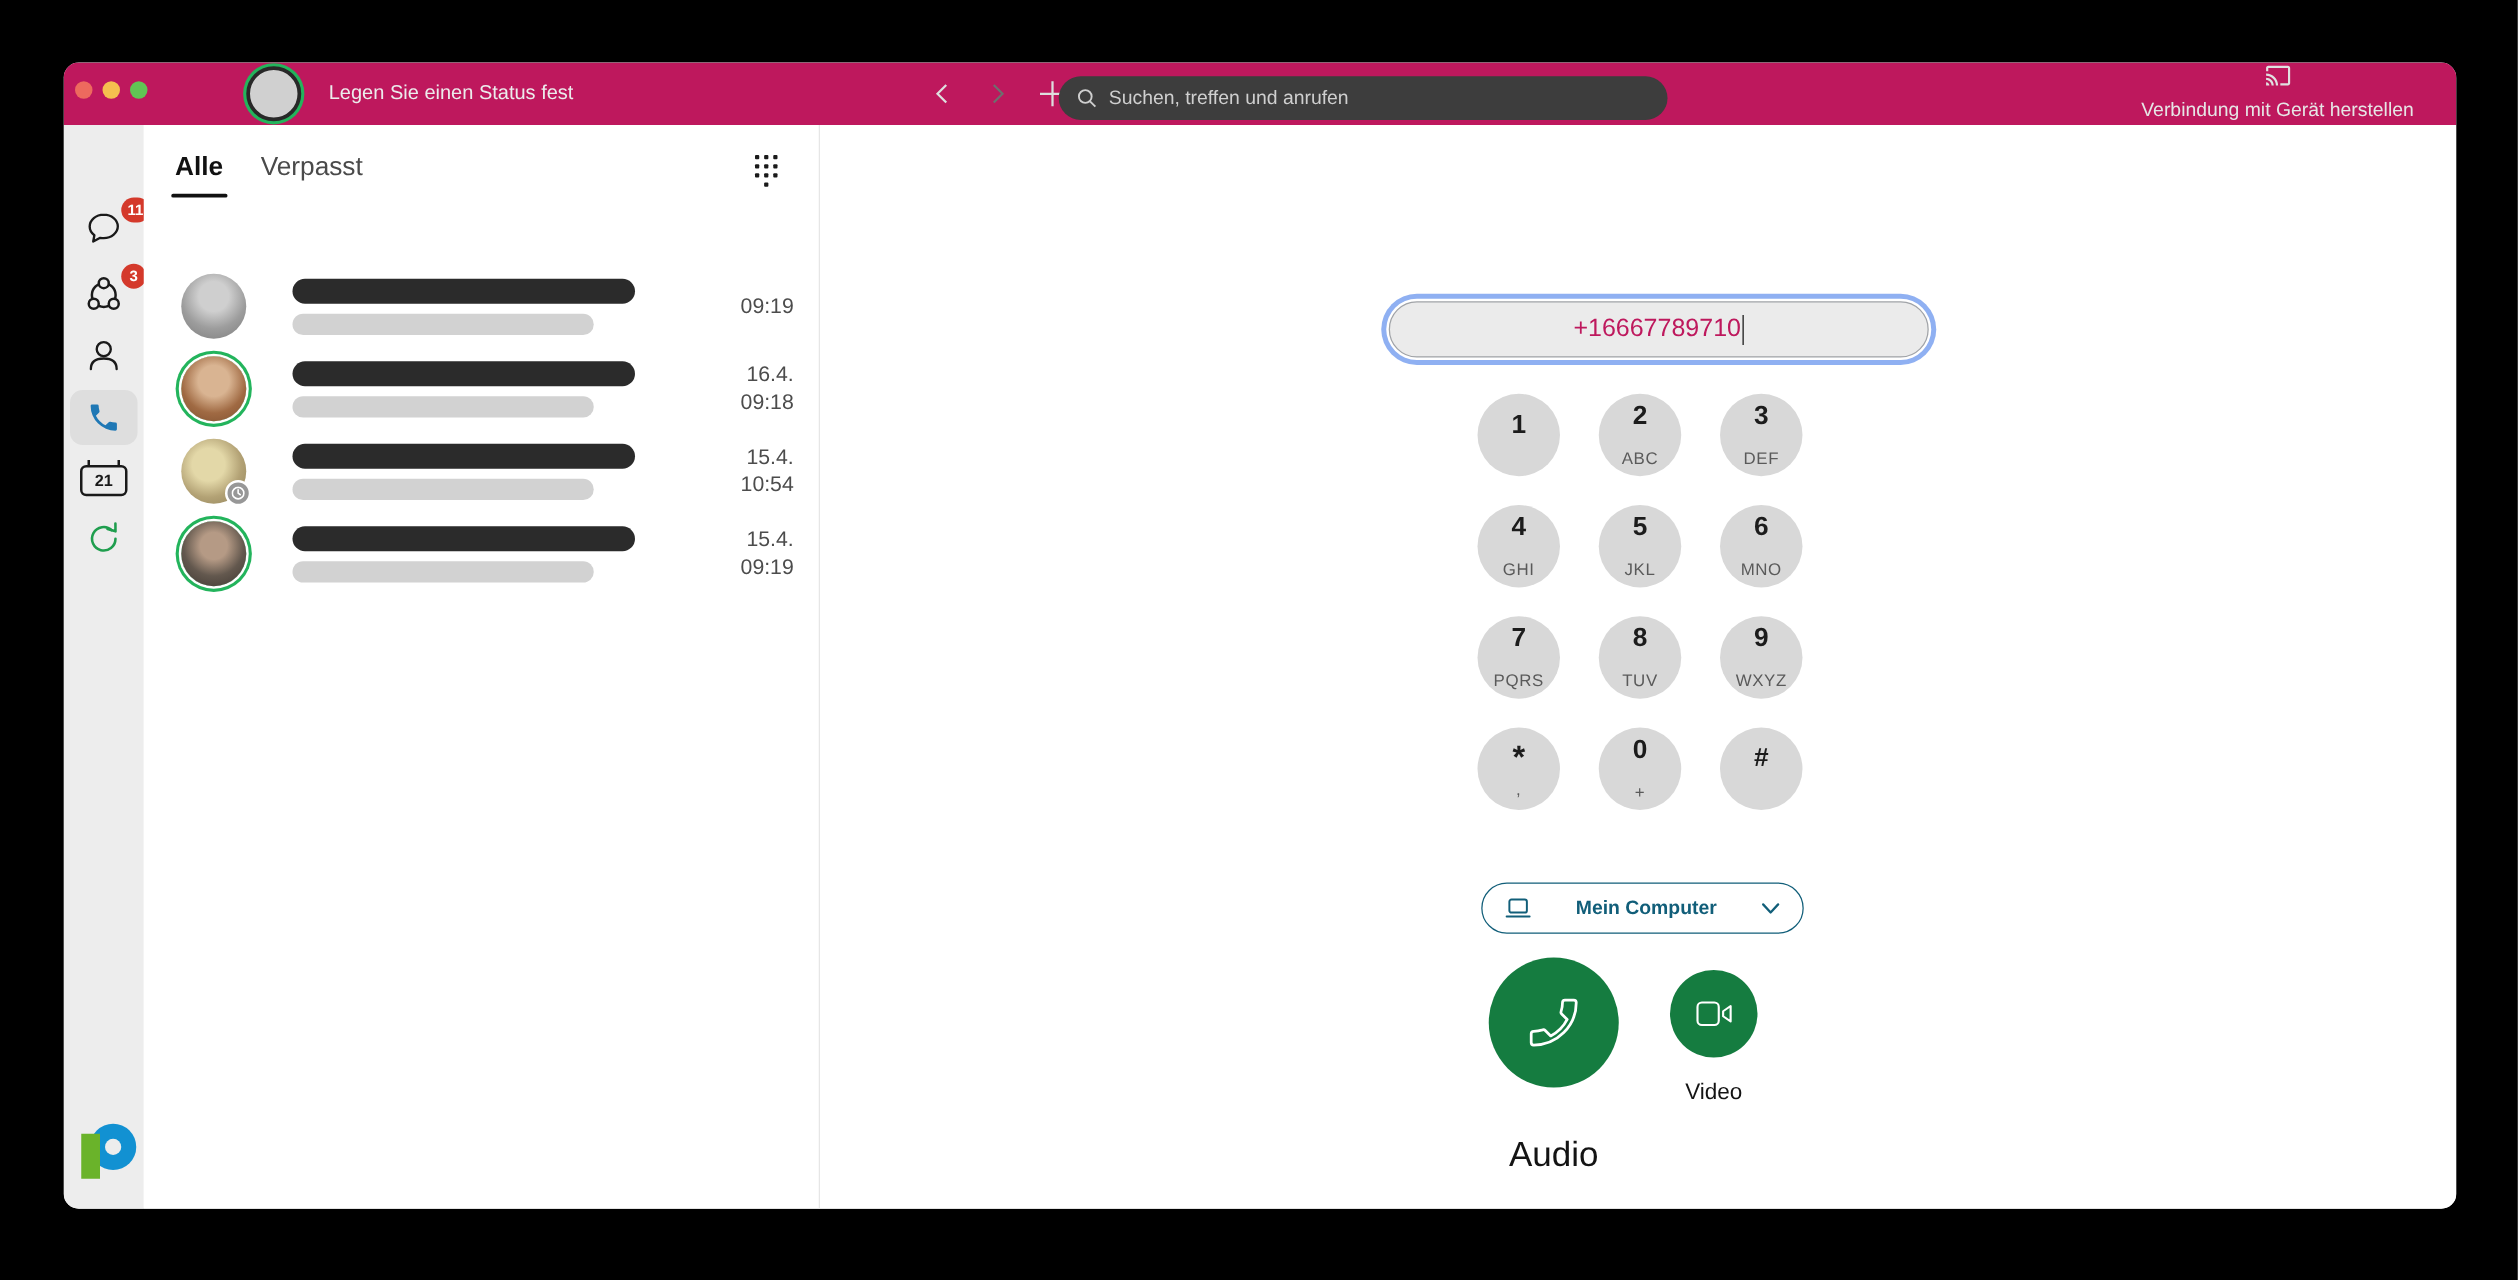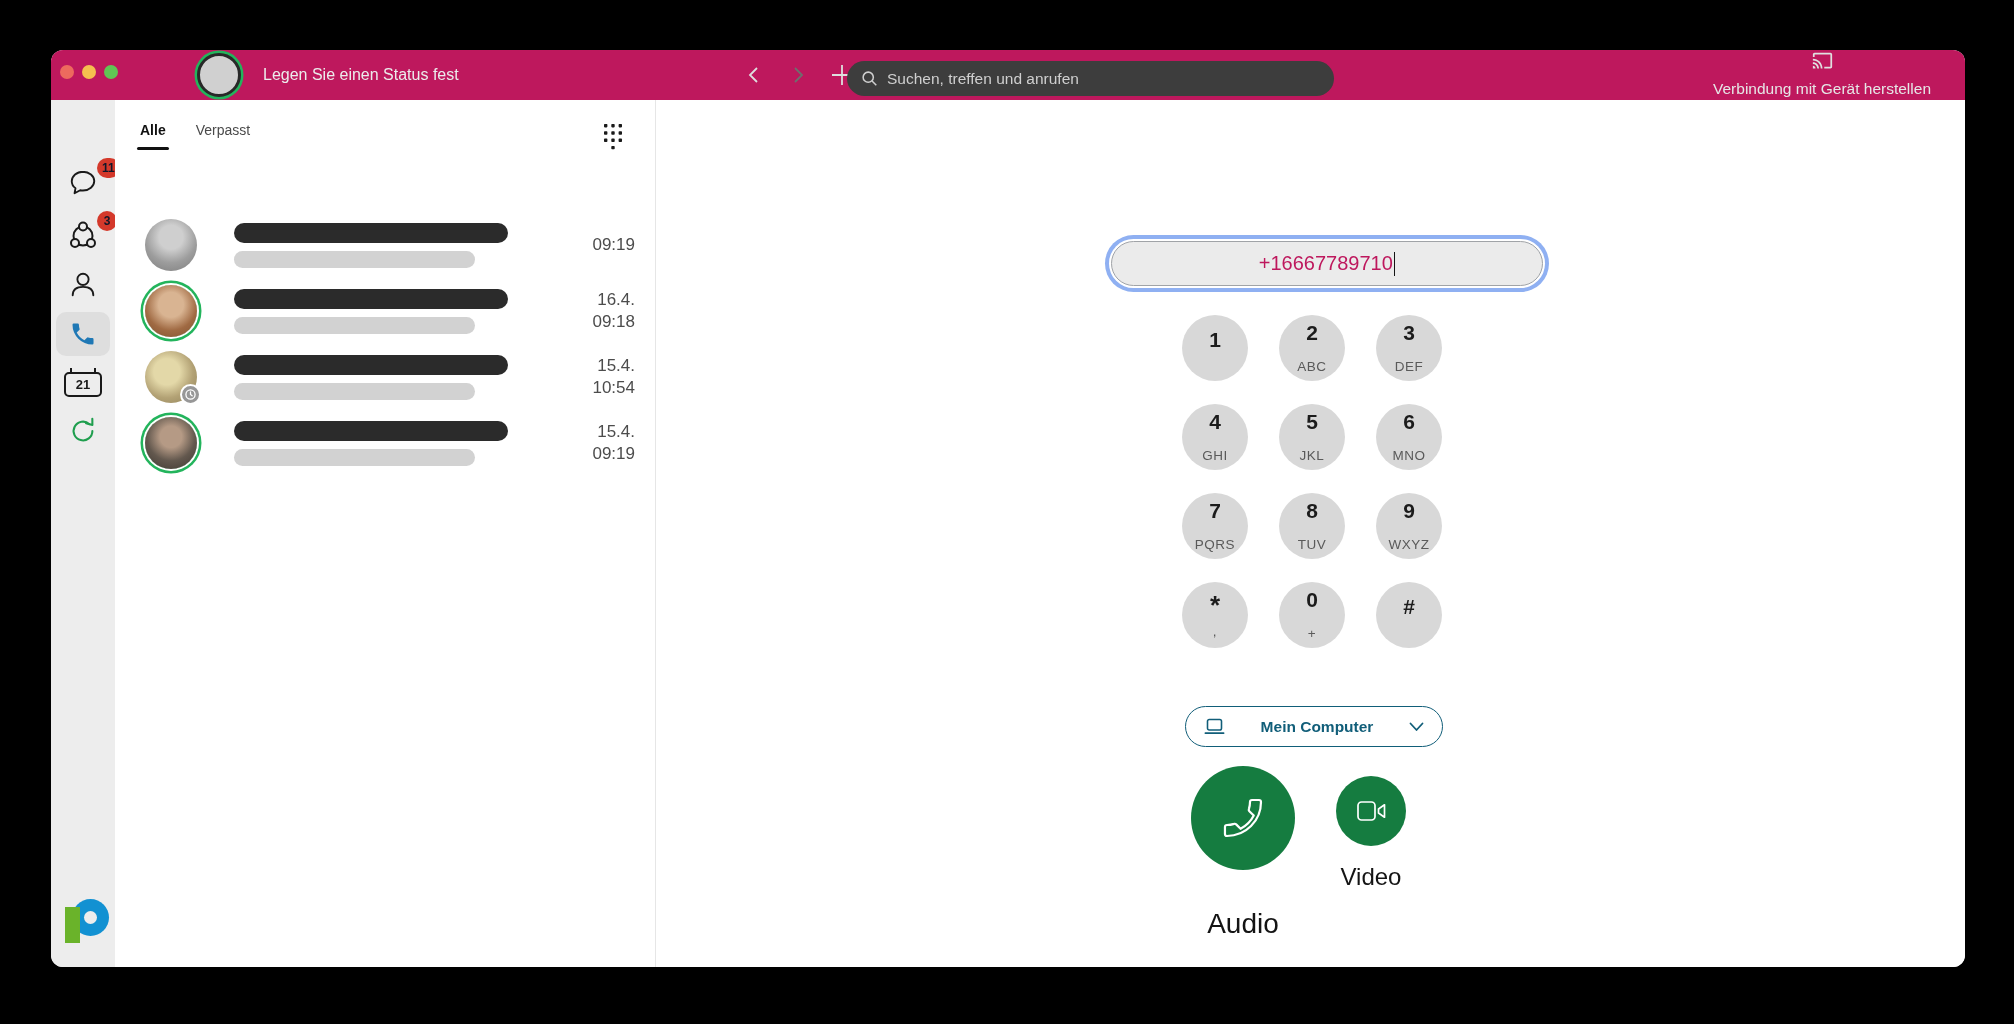--- a/index.html
+++ b/index.html
@@ -21,36 +21,36 @@
   .tb-btn { width:30px; height:30px; display:flex; align-items:center; justify-content:center; }
   .search { position:absolute; left:796px; top:11px; width:487px; height:35px; background:#3d3d3d; border-radius:18px;
     display:flex; align-items:center; padding:0 14px; gap:9px; }
   .search-text { color:#cfcfcf; font-size:15.5px; }
   .connect { position:absolute; right:34px; top:0; height:50px; display:flex; align-items:center; gap:9px; color:#e6e6e6; font-size:15.5px;flex-direction:column; }
 
   
   .sidebar { position:absolute; left:0; top:50px; width:64px; height:867px; background:#ededed; }
   .side-item { position:absolute; left:0; width:64px; height:44px; display:flex; align-items:center; justify-content:center; }
   .side-hl { position:absolute; left:5px; top:212px; width:54px; height:44px; background:#dedede; border-radius:10px; }
-  .badge { position:absolute; top:-8px; left:30px; min-width:20px; height:20px; padding:0 5px; background:#d4392b; color:#0f172a;
+  .badge { position:absolute; top:-8px; left:30px; min-width:20px; height:20px; padding:0 5px; background:#d4392b; color:#ffffff;
     font-size:12px; font-weight:bold; border-radius:10px; display:flex; align-items:center; justify-content:center; }
   .icon-wrap { position:relative; width:32px; height:32px; display:flex; align-items:center; justify-content:center; }
   .cal-box { width:38px; height:25px; border:2px solid #1a1a1a; border-radius:5px; display:flex; align-items:center; justify-content:center;
     font-size:13px; font-weight:bold; color:#1a1a1a; position:relative; margin-top:3px; }
   .cal-box:before, .cal-box:after { content:""; position:absolute; top:-6px; width:2px; height:5px; background:#1a1a1a; }
   .cal-box:before { left:4px; } .cal-box:after { right:4px; }
   .logo { position:absolute; left:14px; bottom:24px; width:44px; height:44px; }
   .logo .bar { position:absolute; left:0; bottom:0; width:15px; height:36px; background:#6ab32a; }
   .logo .donut { position:absolute; right:0; top:0; width:37px; height:37px; border-radius:50%; background:#1291d2; }
   .logo .donut:after { content:""; position:absolute; left:12px; top:12px; width:13px; height:13px; border-radius:50%; background:#ededed; }
 
   
   .list-panel { position:absolute; left:64px; top:50px; width:541px; height:867px; background:#fff; border-right:1px solid #e6e6e6; }
   .tabs { position:absolute; left:25px; top:22px; display:flex; gap:30px; }
-  .tab { font-size:14px; color:#4a4a4a; padding-bottom:12px; position:relative; }
+  .tab { font-size:21px; color:#4a4a4a; padding-bottom:12px; position:relative; }
   .tab.active { color:#111; font-weight:600; }
   .tab.active:after { content:""; position:absolute; left:-3px; right:-3px; bottom:0; height:3px; background:#111; border-radius:2px; }
   .grid-icon { position:absolute; right:30px; top:22px; }
   .entries { position:absolute; left:0; top:112px; width:100%; }
   .entry { height:66px; display:flex; align-items:center; padding:0 20px 0 30px; }
   .avatar { position:relative; width:52px; height:52px; border-radius:50%; flex:0 0 auto; }
   .avatar.ring { box-shadow:0 0 0 2px #fff, 0 0 0 4.5px #23b45c; }
   .av1 { background:radial-gradient(circle at 50% 35%, #cfcfcf 0 28%, #9d9d9d 60%, #7b7b7b); }
   .av2 { background:radial-gradient(circle at 50% 38%, #d9b492 0 30%, #a06a43 62%, #7d4e2e); }
   .av3 { background:radial-gradient(circle at 42% 40%, #e3d8a8 0 30%, #b3a275 60%, #8c7f57); }
@@ -76,21 +76,21 @@
   .key .sub-ch { font-size:13.5px; color:#5a5a5a; letter-spacing:.5px; margin-top:16px; min-height:15px; }
   .key .sub-ch:empty { min-height:0; }
   .key.star .main-ch { font-size:26px; height:18px; }
   .device-btn { position:absolute; left:529px; top:606px; width:258px; height:41px; border:1.5px solid #115e79; border-radius:21px;
     background:#fff; display:flex; align-items:center; padding:0 18px; color:#115e79; }
   .device-label { flex:1; text-align:center; font-size:15.5px; font-weight:600; color:#115e79; }
   .audio-btn { position:absolute; left:535px; top:666px; width:104px; height:104px; border-radius:50%; background:#157c40;
     display:flex; align-items:center; justify-content:center; }
   .video-btn { position:absolute; left:680px; top:676px; width:70px; height:70px; border-radius:50%; background:#157c40;
     display:flex; align-items:center; justify-content:center; }
-  .video-label { position:absolute; left:680px; top:763px; width:70px; text-align:center; font-size:24px; color:#141414; }
+  .video-label { position:absolute; left:680px; top:763px; width:70px; text-align:center; font-size:18px; color:#141414; }
   .audio-label { position:absolute; left:535px; top:808px; width:104px; text-align:center; font-size:28px; color:#141414; }
 </style>
 </head>
 <body>
 
 <div class="window">
 
   <div class="titlebar">
     <div class="traffic">
       <span class="light red"></span>

